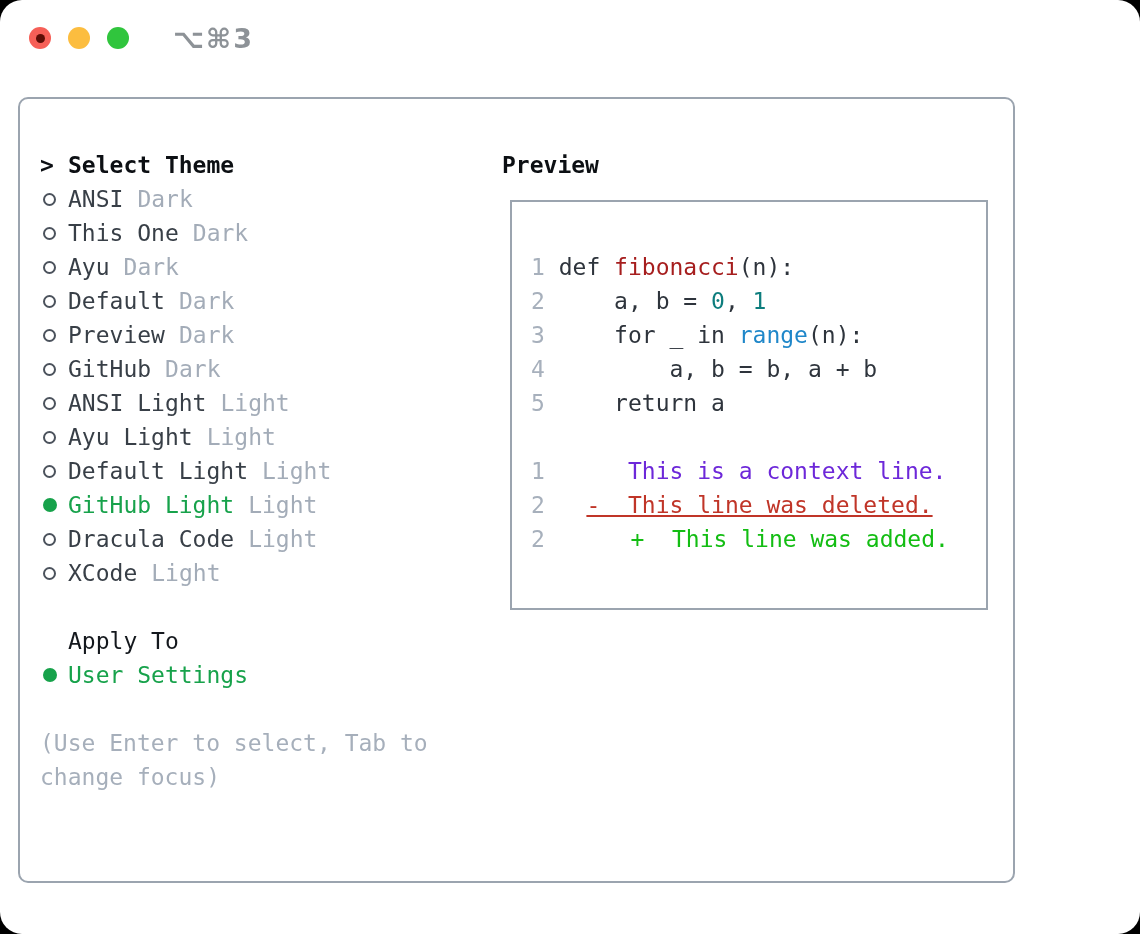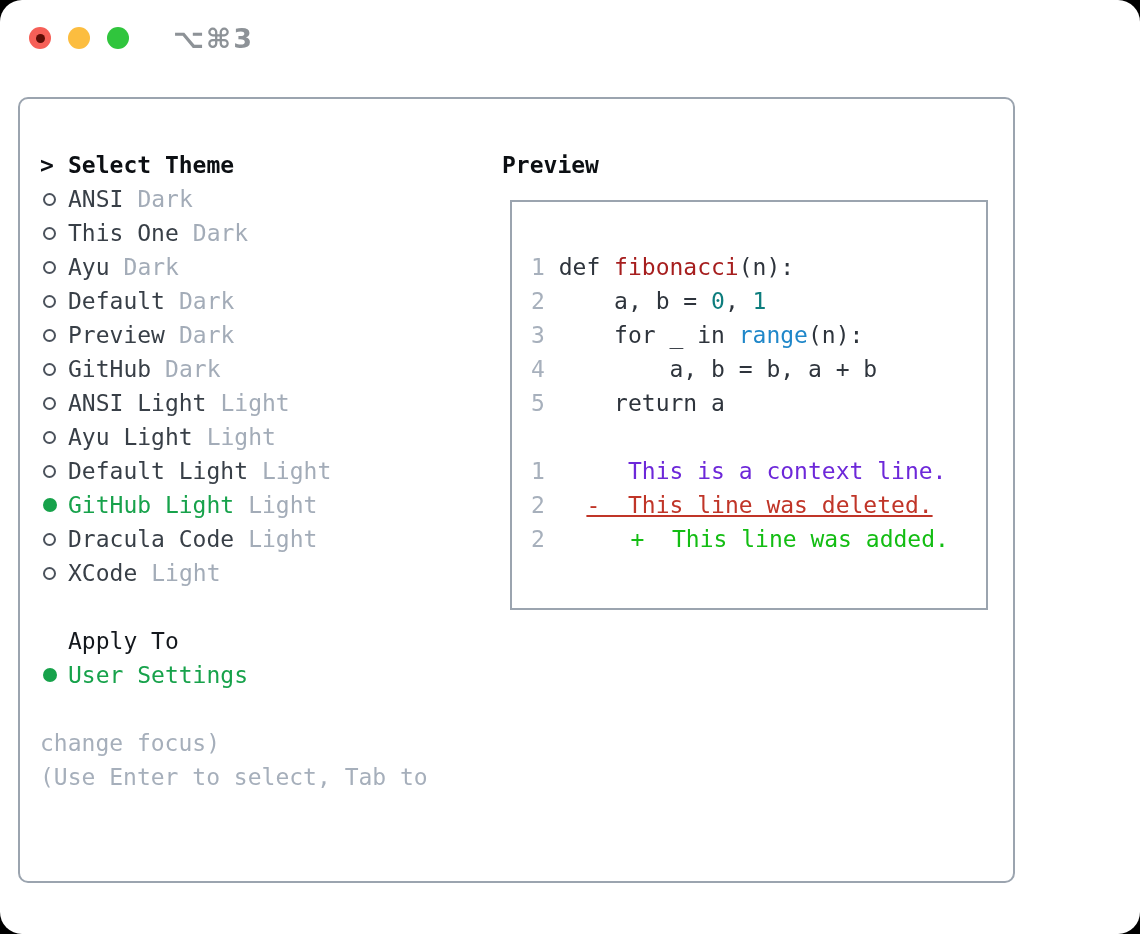--- a/index.html
+++ b/index.html
@@ -165,22 +165,22 @@
         <span class="marker"></span>
         <span class="name">Apply To</span>
       </div>
       <div class="row sel">
         <span class="marker"><span class="bullet filled"></span></span>
         <span class="name">User Settings</span>
       </div>
 
       <div class="spacer"></div>
 
+      <div class="row hint">(Use Enter to select, Tab to</div>
       <div class="row hint">change focus)</div>
-      <div class="row hint">(Use Enter to select, Tab to</div>
     </div>
 
     <div class="preview-title">Preview</div>
 
     <div class="preview-box">
       <div class="code">
           <div class="code-line"><span class="seg-ln">1 </span><span class="seg-txt">def </span><span class="seg-fn">fibonacci</span><span class="seg-txt">(n):</span></div>
           <div class="code-line"><span class="seg-ln">2 </span><span class="seg-txt">    a, b = </span><span class="seg-num">0</span><span class="seg-txt">, </span><span class="seg-num">1</span></div>
           <div class="code-line"><span class="seg-ln">3 </span><span class="seg-txt">    for _ in </span><span class="seg-call">range</span><span class="seg-txt">(n):</span></div>
           <div class="code-line"><span class="seg-ln">4 </span><span class="seg-txt">        a, b = b, a + b</span></div>

